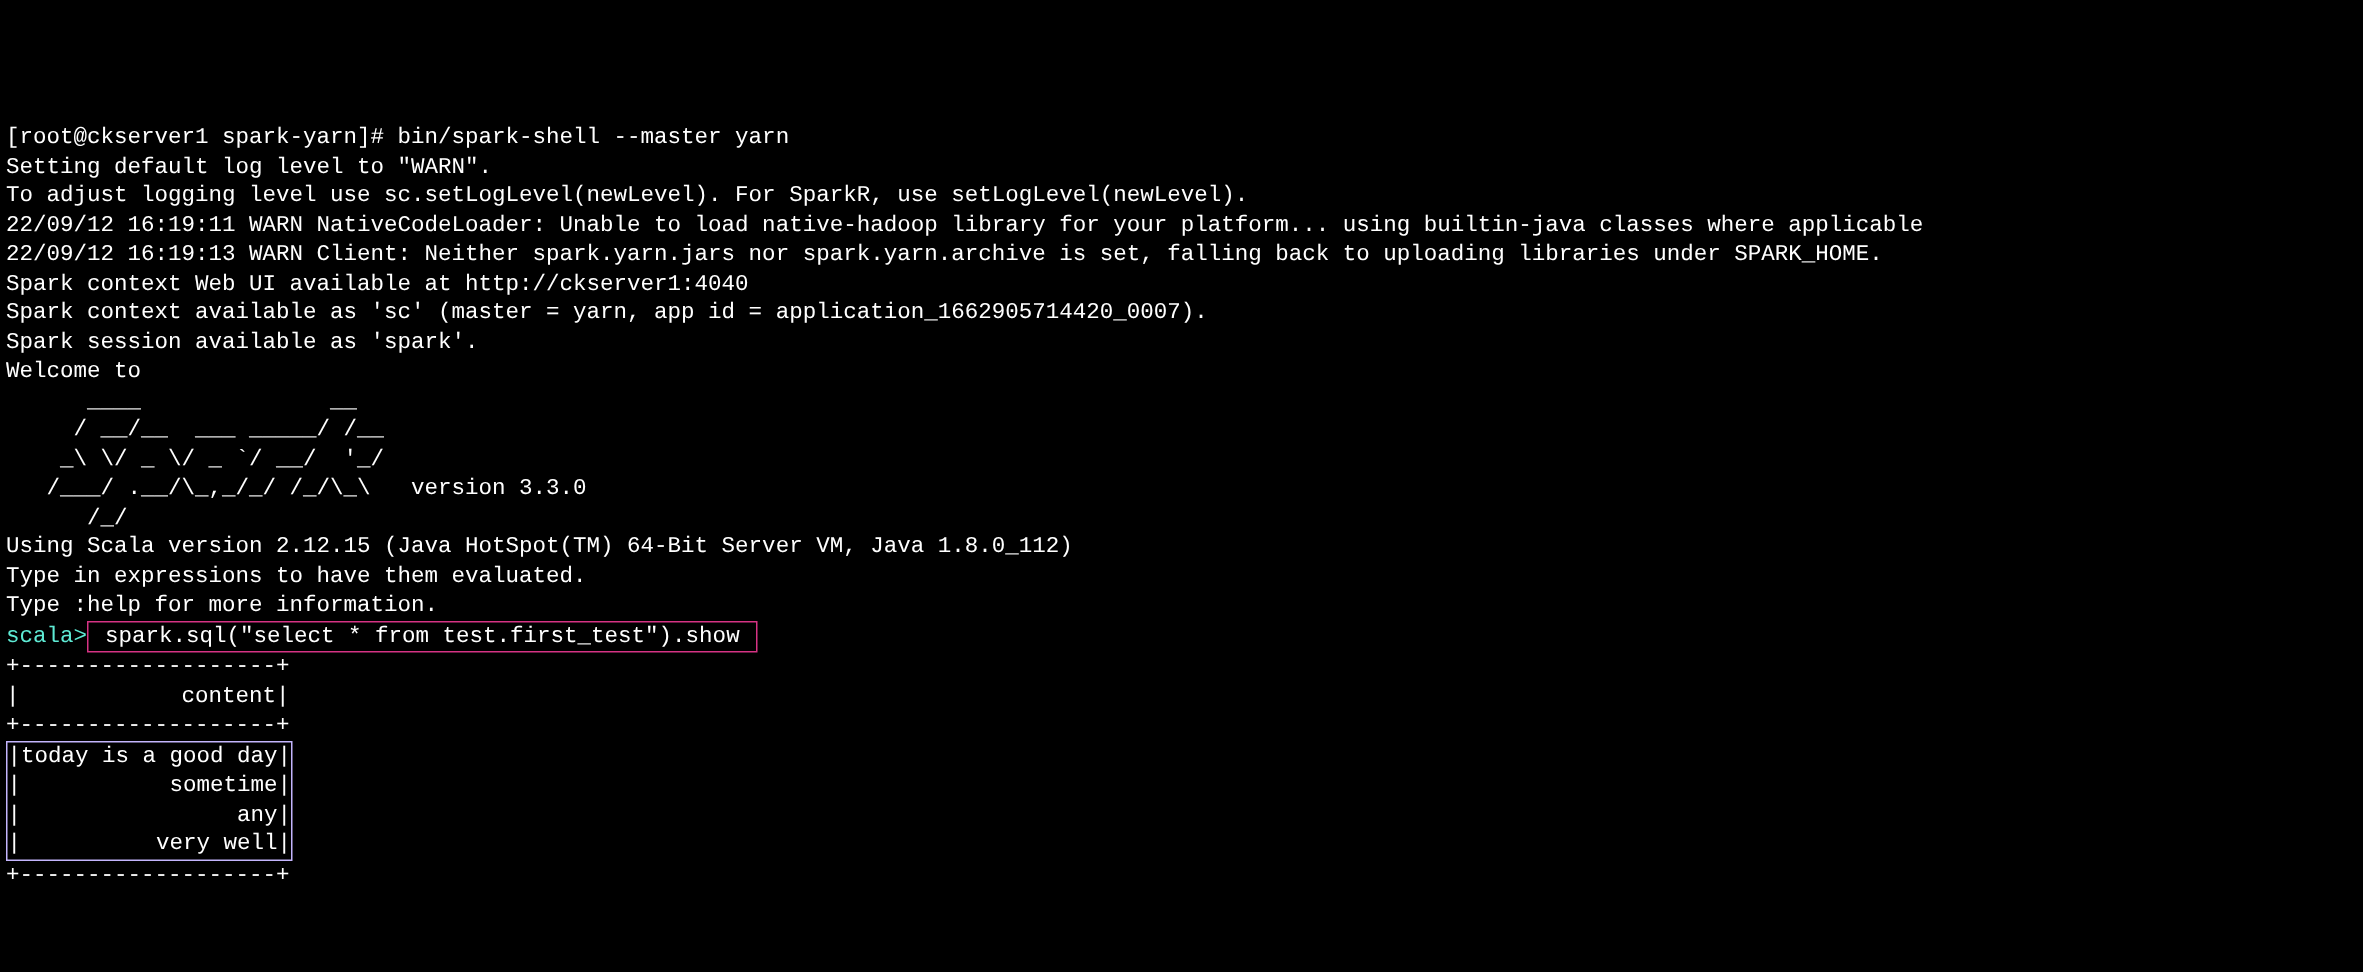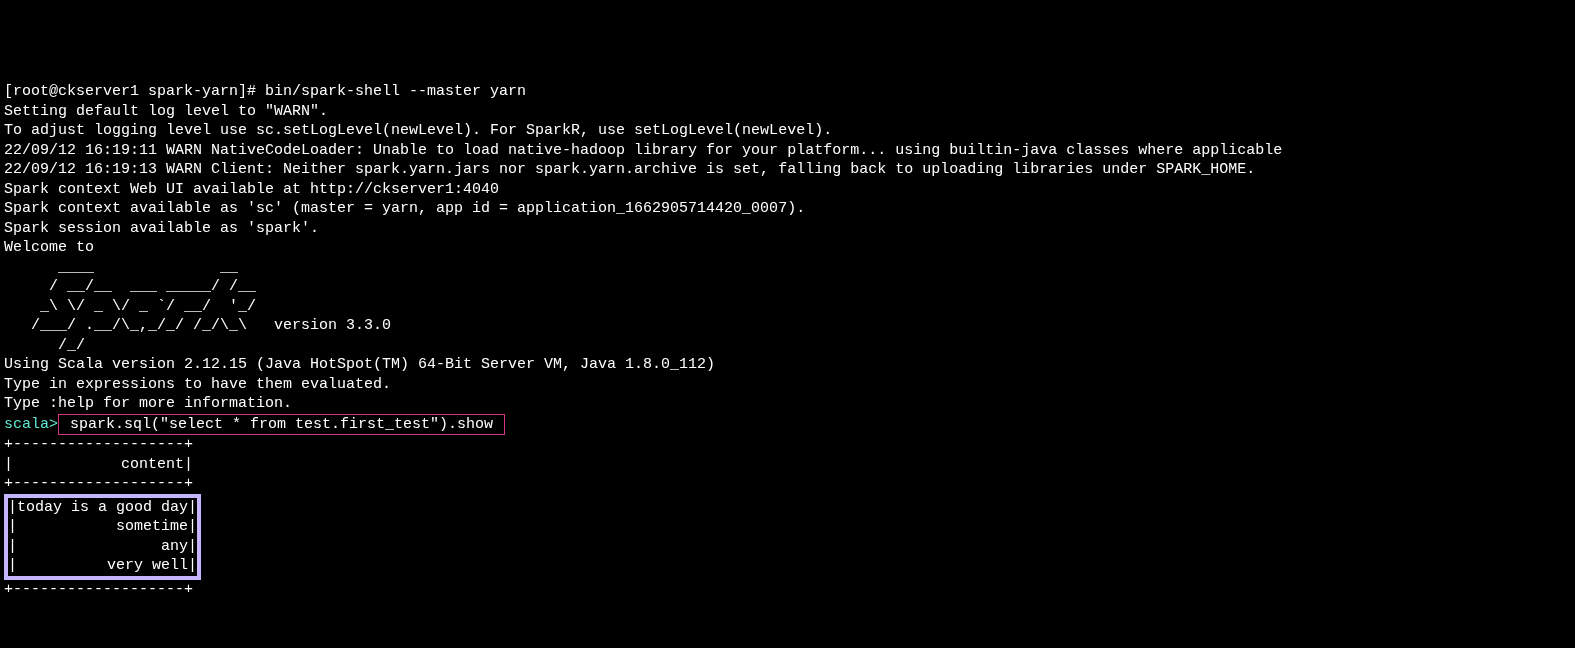--- a/index.html
+++ b/index.html
@@ -24,21 +24,21 @@
     }
     .scala-prompt {
       color: #5eead4;
     }
     .highlight-box-red {
       border: 1px solid #d63384;
       display: inline-block;
       padding: 0 2px;
     }
     .output-box-red {
-      border: 4px solid #c4b5fd;
+      border: 1px solid #c4b5fd;
       display: inline-block;
     }
     .line {
       display: block;
       font-family: Liberation Mono, monospace;
     }
   </style>
 </head>
 <body>
 

